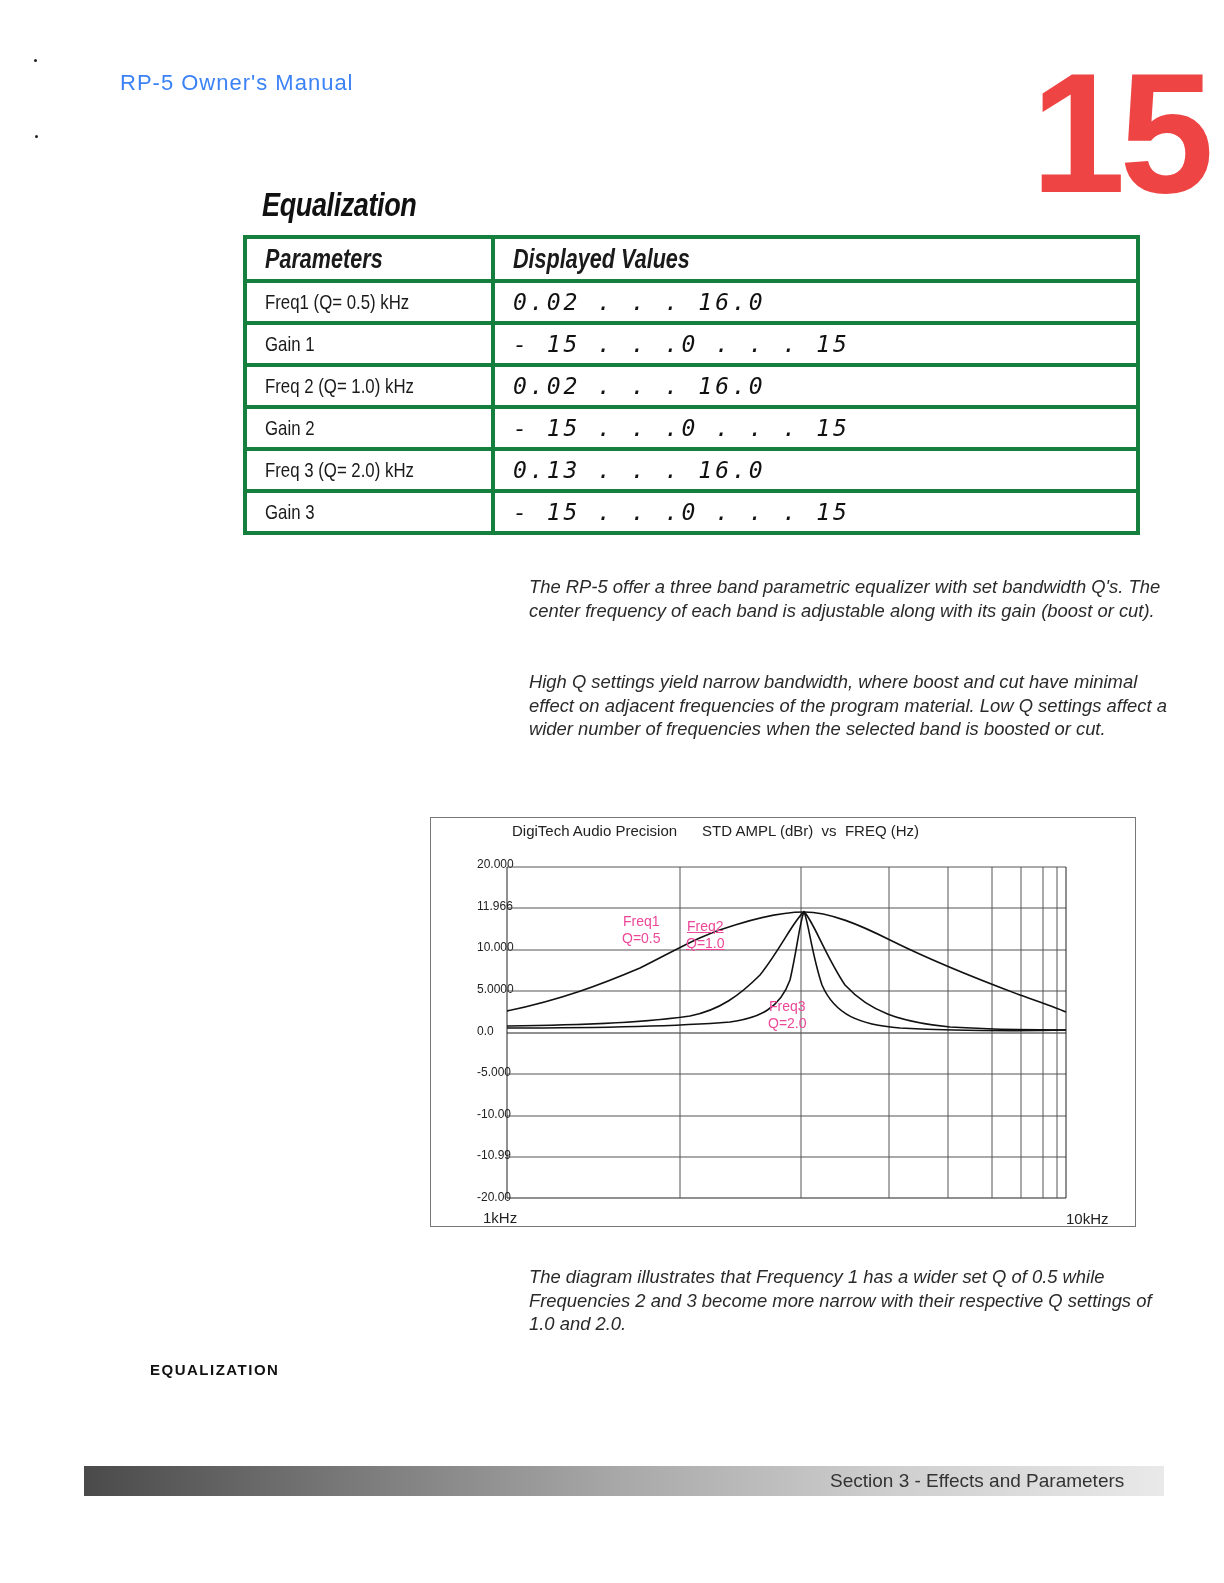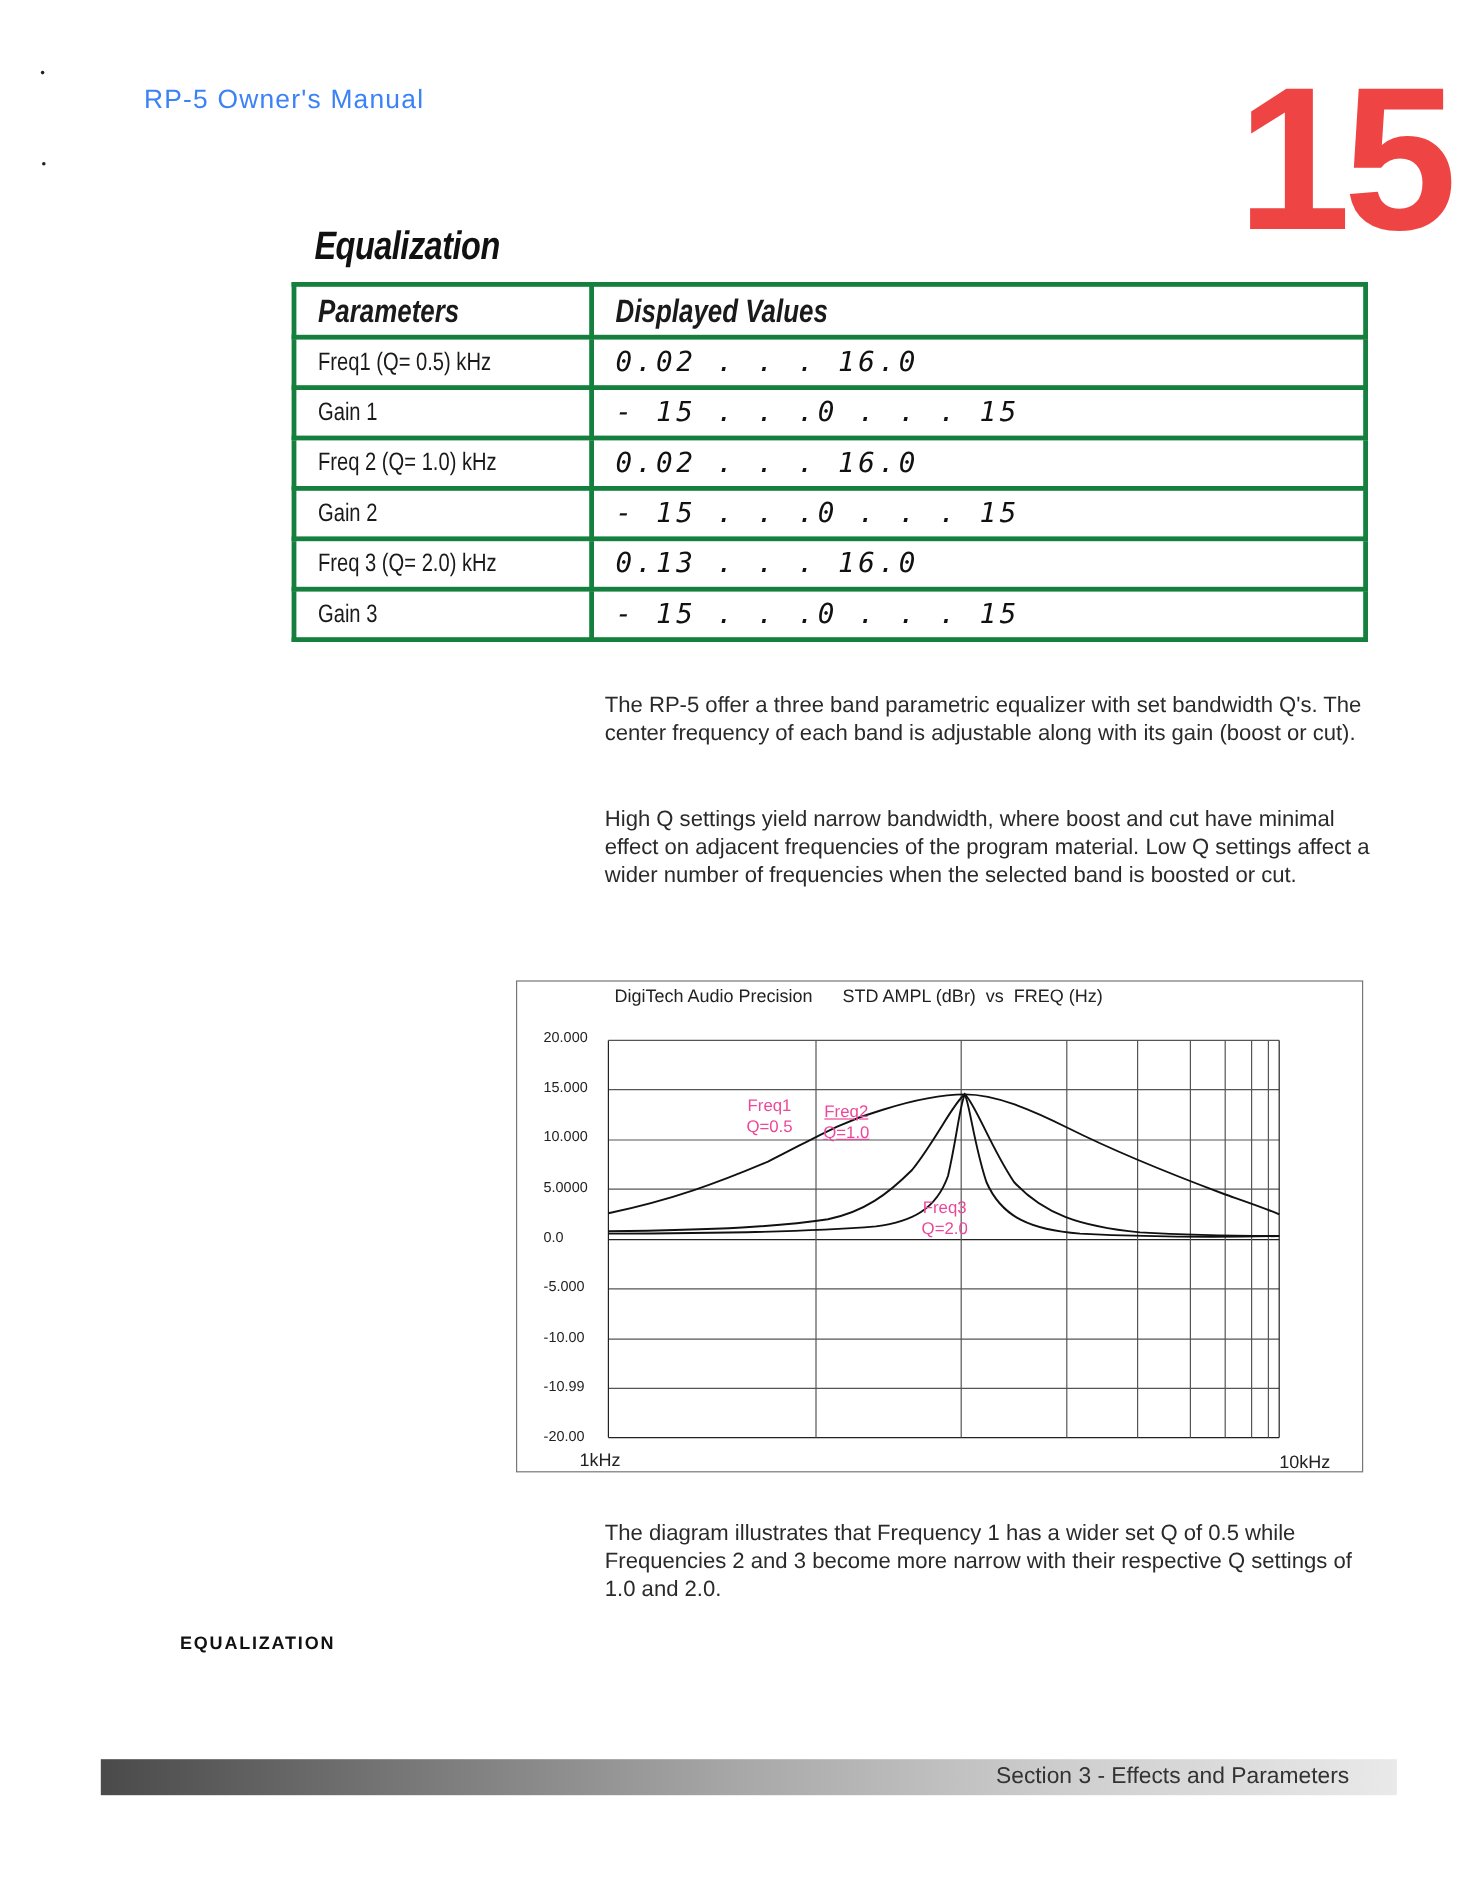--- a/index.html
+++ b/index.html
@@ -34,27 +34,27 @@
   table.params th span, table.params td.param span {
     display: inline-block; transform: scaleX(0.8); transform-origin: left center; white-space: nowrap;
   }
   table.params td.param { font-size: 21px; width: 226px; }
   table.params th.param-h { width: 226px; }
   table.params td.val {
     font-family: "DejaVu Sans Mono", monospace; font-style: italic; font-size: 23px; letter-spacing: 3px;
     color: #111;
   }
   .para {
-    left: 504px; width: 640px; font-size: 18.4px; line-height: 23.5px; color: #2a2a2a;
+    left: 529px; width: 640px; font-size: 18.4px; line-height: 23.5px; color: #2a2a2a; font-style: italic;
   }
   .chart-frame {
     left: 430px; top: 817px; width: 706px; height: 410px; border: 1px solid #777; box-sizing: border-box;
   }
   .chart-title { left: 512px; top: 822px; font-size: 15px; color: #222; white-space: pre; }
-  .ytick { font-size: 12px; color: #222; text-align: left; width: 60px; }
+  .ytick { font-size: 12px; color: #222; text-align: left; width: 60px; margin-left: 24px; }
   .xlabel { font-size: 15px; color: #222; }
   .curve-label { font-size: 14px; color: #ec4899; line-height: 17px; text-align: center; background: transparent; }
   .side-label {
     left: 150px; top: 1361px; font-size: 15px; font-weight: bold; letter-spacing: 1.5px; color: #111;
   }
   .footer-bar {
     left: 84px; top: 1466px; width: 1080px; height: 30px;
     background: linear-gradient(to right, #4a4a4a 0%, #7a7a7a 25%, #a9a9a9 50%, #cfcfcf 75%, #e9e9e9 100%);
   }
   .footer-text {
@@ -107,21 +107,21 @@
   </tbody>
 </table>
 
 <div class="abs para" style="top:575px;">The RP-5 offer a three band parametric equalizer with set bandwidth Q's.  The center frequency of each band is adjustable along with its gain (boost or cut).</div>
 <div class="abs para" style="top:670px;">High Q settings yield narrow bandwidth, where boost and cut have minimal effect on adjacent frequencies of the program material.  Low Q settings affect a wider number of frequencies when the selected band is boosted or cut.</div>
 
 <div class="abs chart-frame"></div>
 <div class="abs chart-title">DigiTech Audio Precision      STD AMPL (dBr)  vs  FREQ (Hz)</div>
 
 <div class="abs ytick" style="left:453px; top:857px;">20.000</div>
-<div class="abs ytick" style="left:453px; top:899px;">15.000</div>
+<div class="abs ytick" style="left:453px; top:899px;">11.966</div>
 <div class="abs ytick" style="left:453px; top:940px;">10.000</div>
 <div class="abs ytick" style="left:453px; top:982px;">5.0000</div>
 <div class="abs ytick" style="left:453px; top:1024px;">0.0</div>
 <div class="abs ytick" style="left:453px; top:1065px;">-5.000</div>
 <div class="abs ytick" style="left:453px; top:1107px;">-10.00</div>
 <div class="abs ytick" style="left:453px; top:1148px;">-10.99</div>
 <div class="abs ytick" style="left:453px; top:1190px;">-20.00</div>
 
 <svg class="abs" style="left:0; top:0;" width="1224" height="1583">
   <g stroke="#555" stroke-width="1" fill="none">

